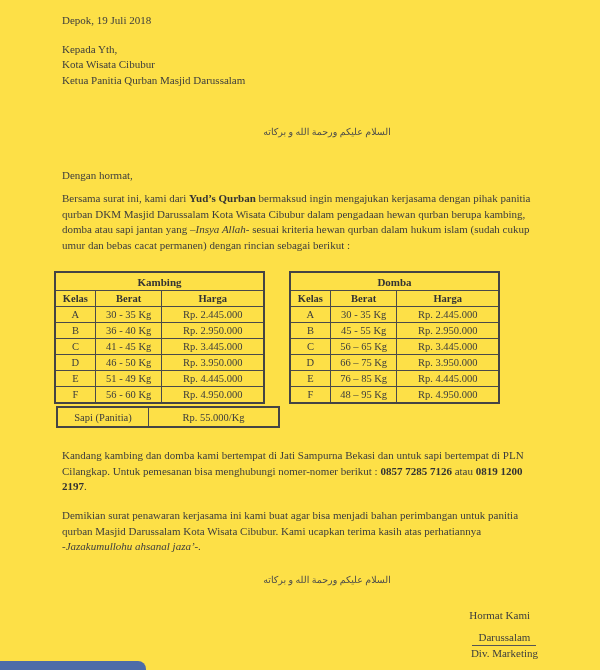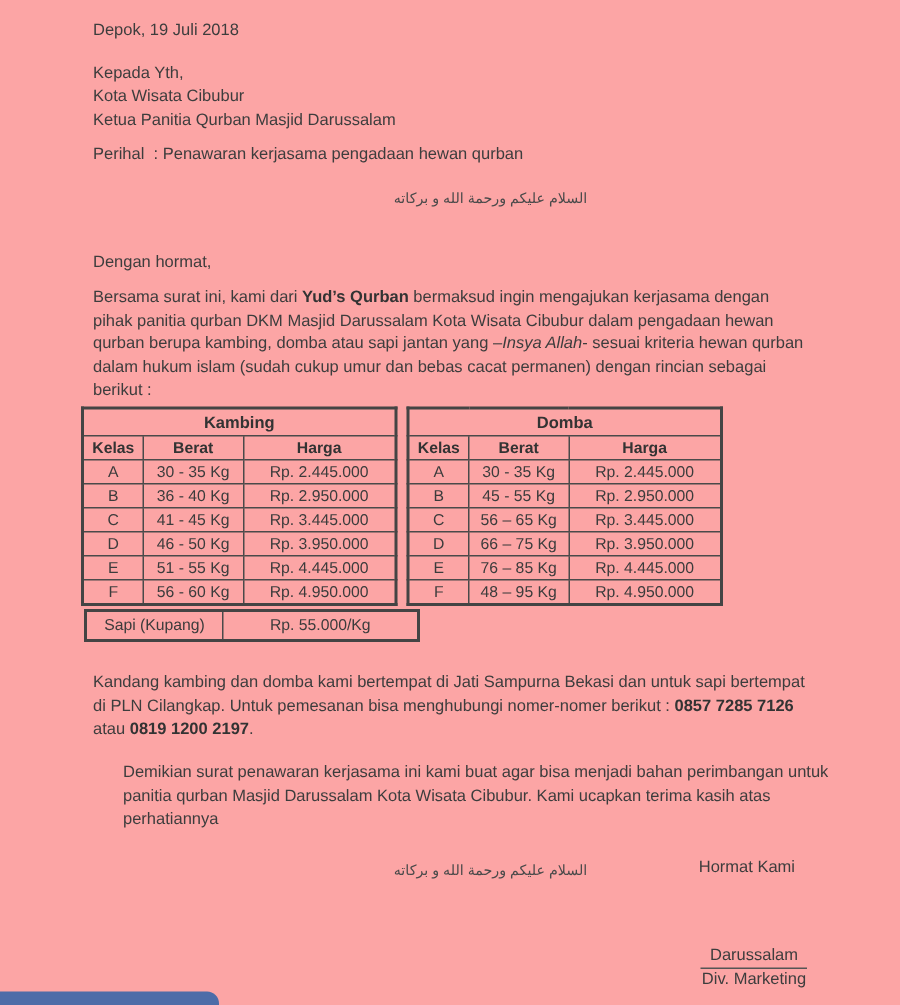--- a/index.html
+++ b/index.html
@@ -1,22 +1,22 @@
 <!DOCTYPE html>
 <html><head>
 <meta charset="utf-8">
 <style>
   html, body { margin: 0; padding: 0; background: #ffffff; }
   .page {
     position: relative;
     width: 600px;
     height: 670px;
-    background: #fca5a5;
+    background: #fde047;
     overflow: hidden;
-    font-family: Liberation Sans, sans-serif;
+    font-family: Liberation Serif, serif;
     font-size: 11px;
     color: #3d3d3d;
     -webkit-font-smoothing: antialiased;
   }
   .abs { position: absolute; }
   .date { left: 62px; top: 14px; }
   .recipient { left: 62px; top: 42px; line-height: 15.3px; }
   .subject { left: 62px; top: 97px; white-space: pre-wrap; }
   .arabic {
     left: 0; width: 600px;
@@ -25,23 +25,23 @@
     font-size: 9.5px;
     color: #4a4a4a;
     margin-left: 27px;
   }
   .arabic-top { top: 126px; }
   .arabic-bottom { top: 574px; }
   .greeting { left: 62px; top: 169px; }
   .para { left: 62px; width: 480px; line-height: 15.5px; text-align: left; }
   .para-intro { top: 191px; }
   .para-location { top: 448px; }
-  .para-closing { top: 508px; margin-left: 20px; }
-
-  .tables-row { left: 54px; top: 271px; display: flex; gap: 6px; }
+  .para-closing { top: 508px; }
+
+  .tables-row { left: 54px; top: 271px; display: flex; gap: 24px; }
   table { border-collapse: collapse; font-size: 10.5px; color: #3c3c3c; }
   .price-table { width: 211px; border: 2px solid #444444; }
   .price-table th, .price-table td {
     border: 1px solid #4a4a4a;
     text-align: center;
     padding: 0 2px;
     height: 15px;
     line-height: 14px;
   }
   .price-table th { font-weight: bold; color: #333333; }
@@ -52,21 +52,21 @@
 
   .sapi-table { left: 56px; top: 406px; width: 224px; border: 2px solid #444444; }
   .sapi-table td {
     border: 1px solid #4a4a4a;
     text-align: center;
     height: 16px;
     line-height: 15px;
   }
   .sapi-table td:first-child { width: 88px; }
 
-  .closing { right: 70px; top: 572px; padding-left: 40px; }
+  .closing { right: 70px; top: 609px; padding-left: 40px; }
   .signature { right: 62px; top: 631px; text-align: center; }
   .sig-name { display: inline-block; padding: 0 6px 2px; border-bottom: 1.5px solid #555555; }
   .sig-div { padding-top: 1px; }
 
   .bottom-button {
     left: -12px; top: 661px;
     width: 158px; height: 28px;
     background: #4d6ca8;
     border-radius: 8px;
     cursor: pointer;
@@ -81,21 +81,20 @@
 <div class="page">
 
   <div class="abs date">Depok, 19 Juli 2018</div>
 
   <div class="abs recipient">
     <div>Kepada Yth,</div>
     <div>Kota Wisata Cibubur</div>
     <div>Ketua Panitia Qurban Masjid Darussalam</div>
   </div>
 
-  <div class="abs subject">Perihal  : Penawaran kerjasama pengadaan hewan qurban</div>
 
   <div class="abs arabic arabic-top">السلام عليكم ورحمة الله و بركاته</div>
 
   <div class="abs greeting">Dengan hormat,</div>
 
   <div class="abs para para-intro"><span>Bersama surat ini, kami dari </span><span class="b">Yud’s Qurban</span><span> bermaksud ingin mengajukan kerjasama dengan pihak panitia qurban DKM Masjid Darussalam Kota Wisata Cibubur dalam pengadaan hewan qurban berupa kambing, domba atau sapi jantan yang –</span><span class="i">Insya Allah</span><span>- sesuai kriteria hewan qurban dalam hukum islam (sudah cukup umur dan bebas cacat permanen) dengan rincian sebagai berikut :</span></div>
 
   <div class="abs tables-row">
 
     <table class="price-table">
@@ -125,21 +124,21 @@
             <td>41 - 45 Kg</td>
             <td>Rp. 3.445.000</td>
           </tr>
           <tr>
             <td>D</td>
             <td>46 - 50 Kg</td>
             <td>Rp. 3.950.000</td>
           </tr>
           <tr>
             <td>E</td>
-            <td>51 - 55 Kg</td>
+            <td>51 - 49 Kg</td>
             <td>Rp. 4.445.000</td>
           </tr>
           <tr>
             <td>F</td>
             <td>56 - 60 Kg</td>
             <td>Rp. 4.950.000</td>
           </tr>
         </tbody>
     </table>
 
@@ -186,29 +185,29 @@
             <td>Rp. 4.950.000</td>
           </tr>
         </tbody>
     </table>
 
   </div>
 
   <table class="abs sapi-table">
     <tbody>
         <tr>
-          <td>Sapi (Kupang)</td>
+          <td>Sapi (Panitia)</td>
           <td>Rp. 55.000/Kg</td>
         </tr>
       </tbody>
   </table>
 
   <div class="abs para para-location"><span>Kandang kambing dan domba kami bertempat di Jati Sampurna Bekasi dan untuk sapi bertempat di PLN Cilangkap. Untuk pemesanan bisa menghubungi nomer-nomer berikut : </span><span class="b">0857 7285 7126</span><span> atau </span><span class="b">0819 1200 2197</span><span>.</span></div>
 
-  <div class="abs para para-closing"><span>Demikian surat penawaran kerjasama ini kami buat agar bisa menjadi bahan perimbangan untuk panitia qurban Masjid Darussalam Kota Wisata Cibubur. Kami ucapkan terima kasih atas perhatiannya</span><br></div>
+  <div class="abs para para-closing"><span>Demikian surat penawaran kerjasama ini kami buat agar bisa menjadi bahan perimbangan untuk panitia qurban Masjid Darussalam Kota Wisata Cibubur. Kami ucapkan terima kasih atas perhatiannya</span><br><span class="i">-Jazakumullohu ahsanal jaza’-.</span></div>
 
   <div class="abs arabic arabic-bottom">السلام عليكم ورحمة الله و بركاته</div>
 
   <div class="abs closing">Hormat Kami</div>
 
   <div class="abs signature">
     <div class="sig-name">Darussalam</div>
     <div class="sig-div">Div. Marketing</div>
   </div>
 

